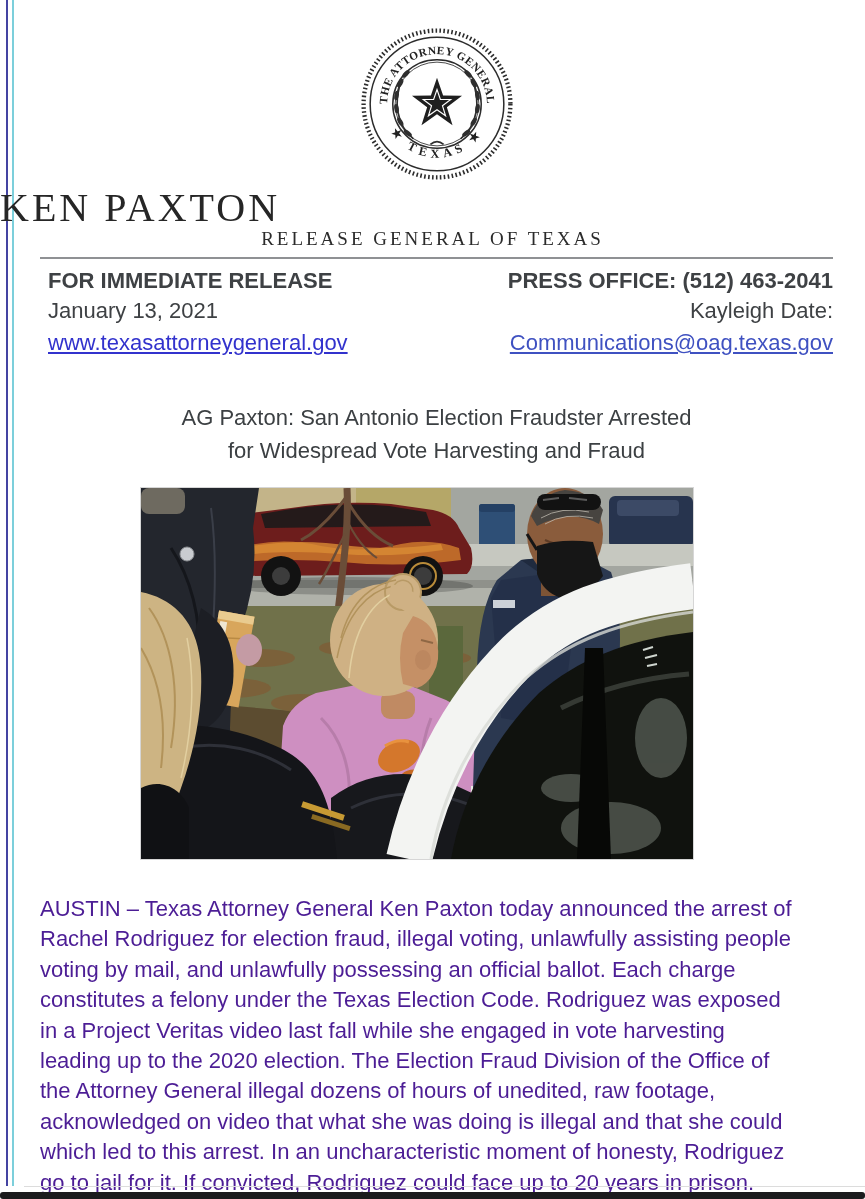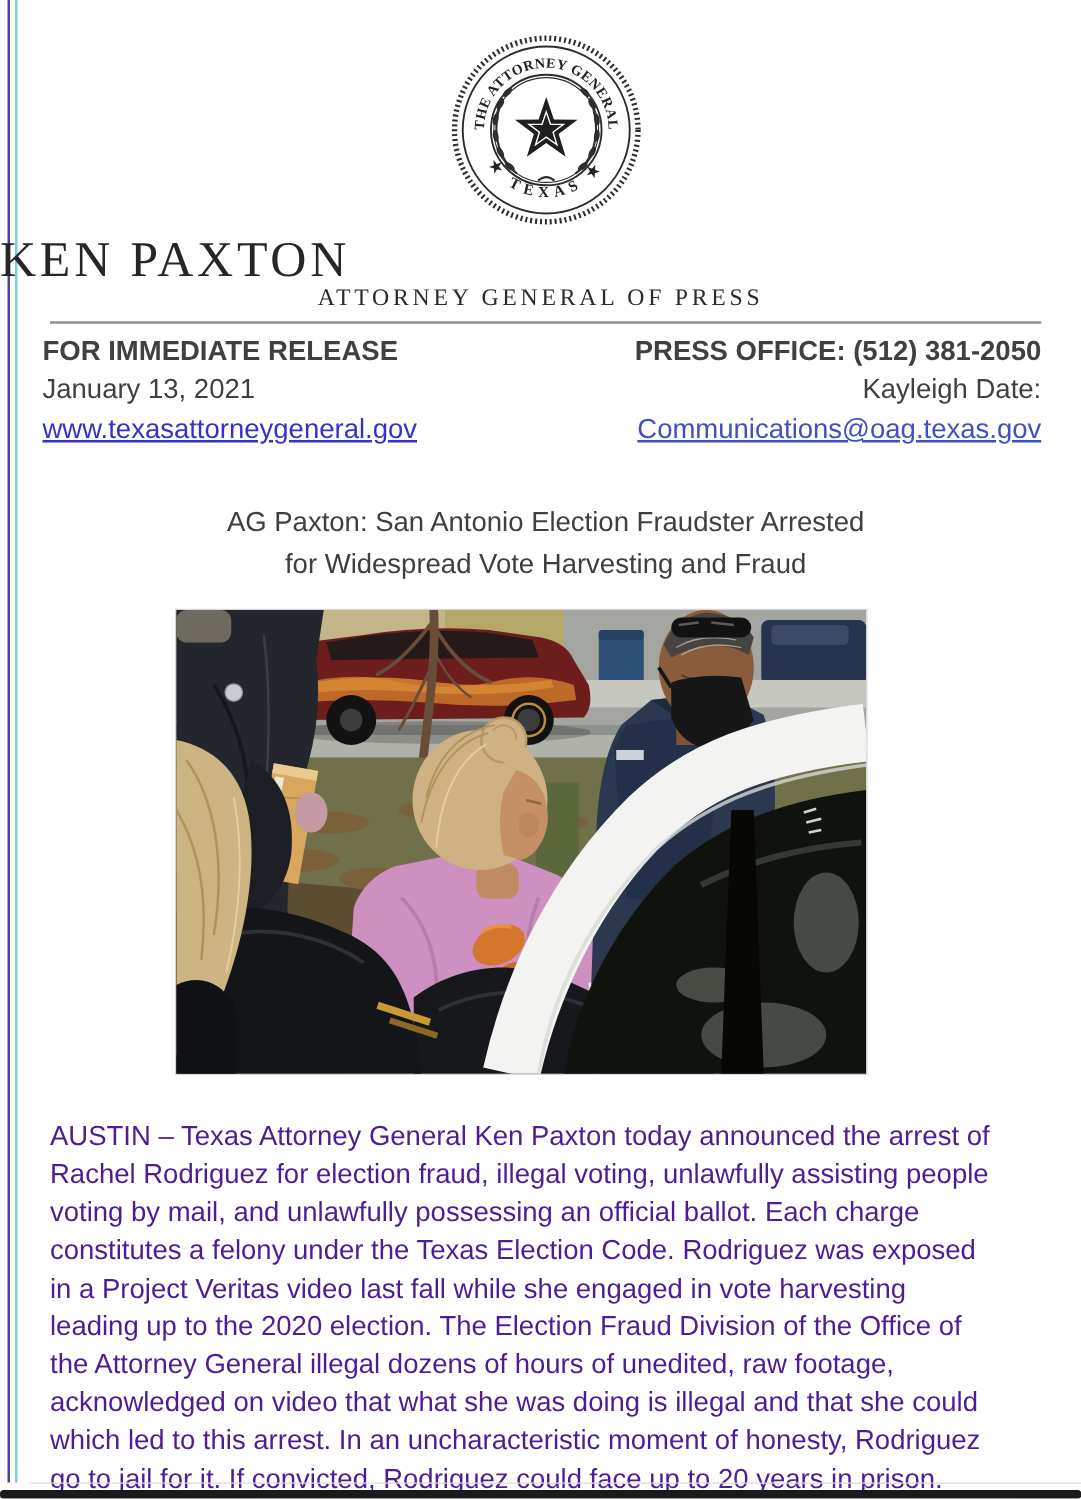--- a/index.html
+++ b/index.html
@@ -12,21 +12,21 @@
   
   .seal{position:absolute;left:357px;top:24px;width:160px;height:160px;}
   .ag-name{position:absolute;left:0;top:184px;width:100%;text-align:left;
            font-family:"Liberation Serif",serif;font-size:40px;letter-spacing:3px;
            color:#262626;font-weight:500;}
   .ag-title{position:absolute;left:0;top:228px;width:100%;text-align:center;
            font-family:"Liberation Serif",serif;font-size:19px;letter-spacing:3px;
            color:#2b2b2b;}
   .rule{position:absolute;left:40px;top:257px;width:793px;height:2px;background:#8f9194;border:0;margin:0;}
   
-  .release-left{position:absolute;left:34px;top:266px;width:420px;font-size:22px;line-height:30px;color:#3e4144;}
+  .release-left{position:absolute;left:48px;top:266px;width:420px;font-size:22px;line-height:30px;color:#3e4144;}
   .release-right{position:absolute;right:32px;top:266px;width:420px;font-size:22px;line-height:30px;color:#3e4144;text-align:right;}
   .bold-line{font-weight:bold;}
   .release-left a,.release-right a{display:inline-block;margin-top:2px;}
   a.web-link{color:#3232cd;text-decoration:underline;}
   a.email-link{color:#3f51c1;text-decoration:underline;}
   
   .headline{position:absolute;left:40px;top:401px;width:793px;margin:0;text-align:center;
             font-size:22px;line-height:33px;font-weight:normal;color:#3c4043;}
   
   .photo{position:absolute;left:140px;top:487px;width:552px;height:371px;margin:0;
@@ -79,31 +79,31 @@
       <ellipse cx="128" cy="76" rx="5" ry="2.4" transform="rotate(-100 128 76)"></ellipse>
       <ellipse cx="124" cy="63" rx="5" ry="2.4" transform="rotate(-120 124 63)"></ellipse>
       <ellipse cx="118" cy="53" rx="5" ry="2.4" transform="rotate(-135 118 53)"></ellipse>
     </g>
 
     <polygon fill="#1f1f1f" points="85,57 91.5,76.1 111.6,76.3 95.5,88.4 101.5,107.7 85,96 68.5,107.7 74.5,88.4 58.4,76.3 78.5,76.1"></polygon>
     <polygon fill="none" stroke="#ffffff" stroke-width="1.2" points="85,69.6 88.6,80.1 99.6,80.2 90.8,86.9 94.1,97.5 85,91.1 75.9,97.5 79.2,86.9 70.4,80.2 81.4,80.1"></polygon>
   </svg>
 
   <div class="ag-name">KEN PAXTON</div>
-  <div class="ag-title">ATTORNEY GENERAL OF PRESS</div>
+  <div class="ag-title">RELEASE GENERAL OF TEXAS</div>
 
   <hr class="rule">
 
   <div class="release-left">
     <div class="bold-line">FOR IMMEDIATE RELEASE</div>
     <div>January 13, 2021</div>
     <a class="web-link" href="#">www.texasattorneygeneral.gov</a>
   </div>
   <div class="release-right">
-    <div class="bold-line">PRESS OFFICE: (512) 381-2050</div>
+    <div class="bold-line">PRESS OFFICE: (512) 463-2041</div>
     <div>Kayleigh Date:</div>
     <a class="email-link" href="#">Communications@oag.texas.gov</a>
   </div>
 
   <h1 class="headline">
     <span>AG Paxton: San Antonio Election Fraudster Arrested</span><br>
     <span>for Widespread Vote Harvesting and Fraud</span>
   </h1>
 
   <figure class="photo">

